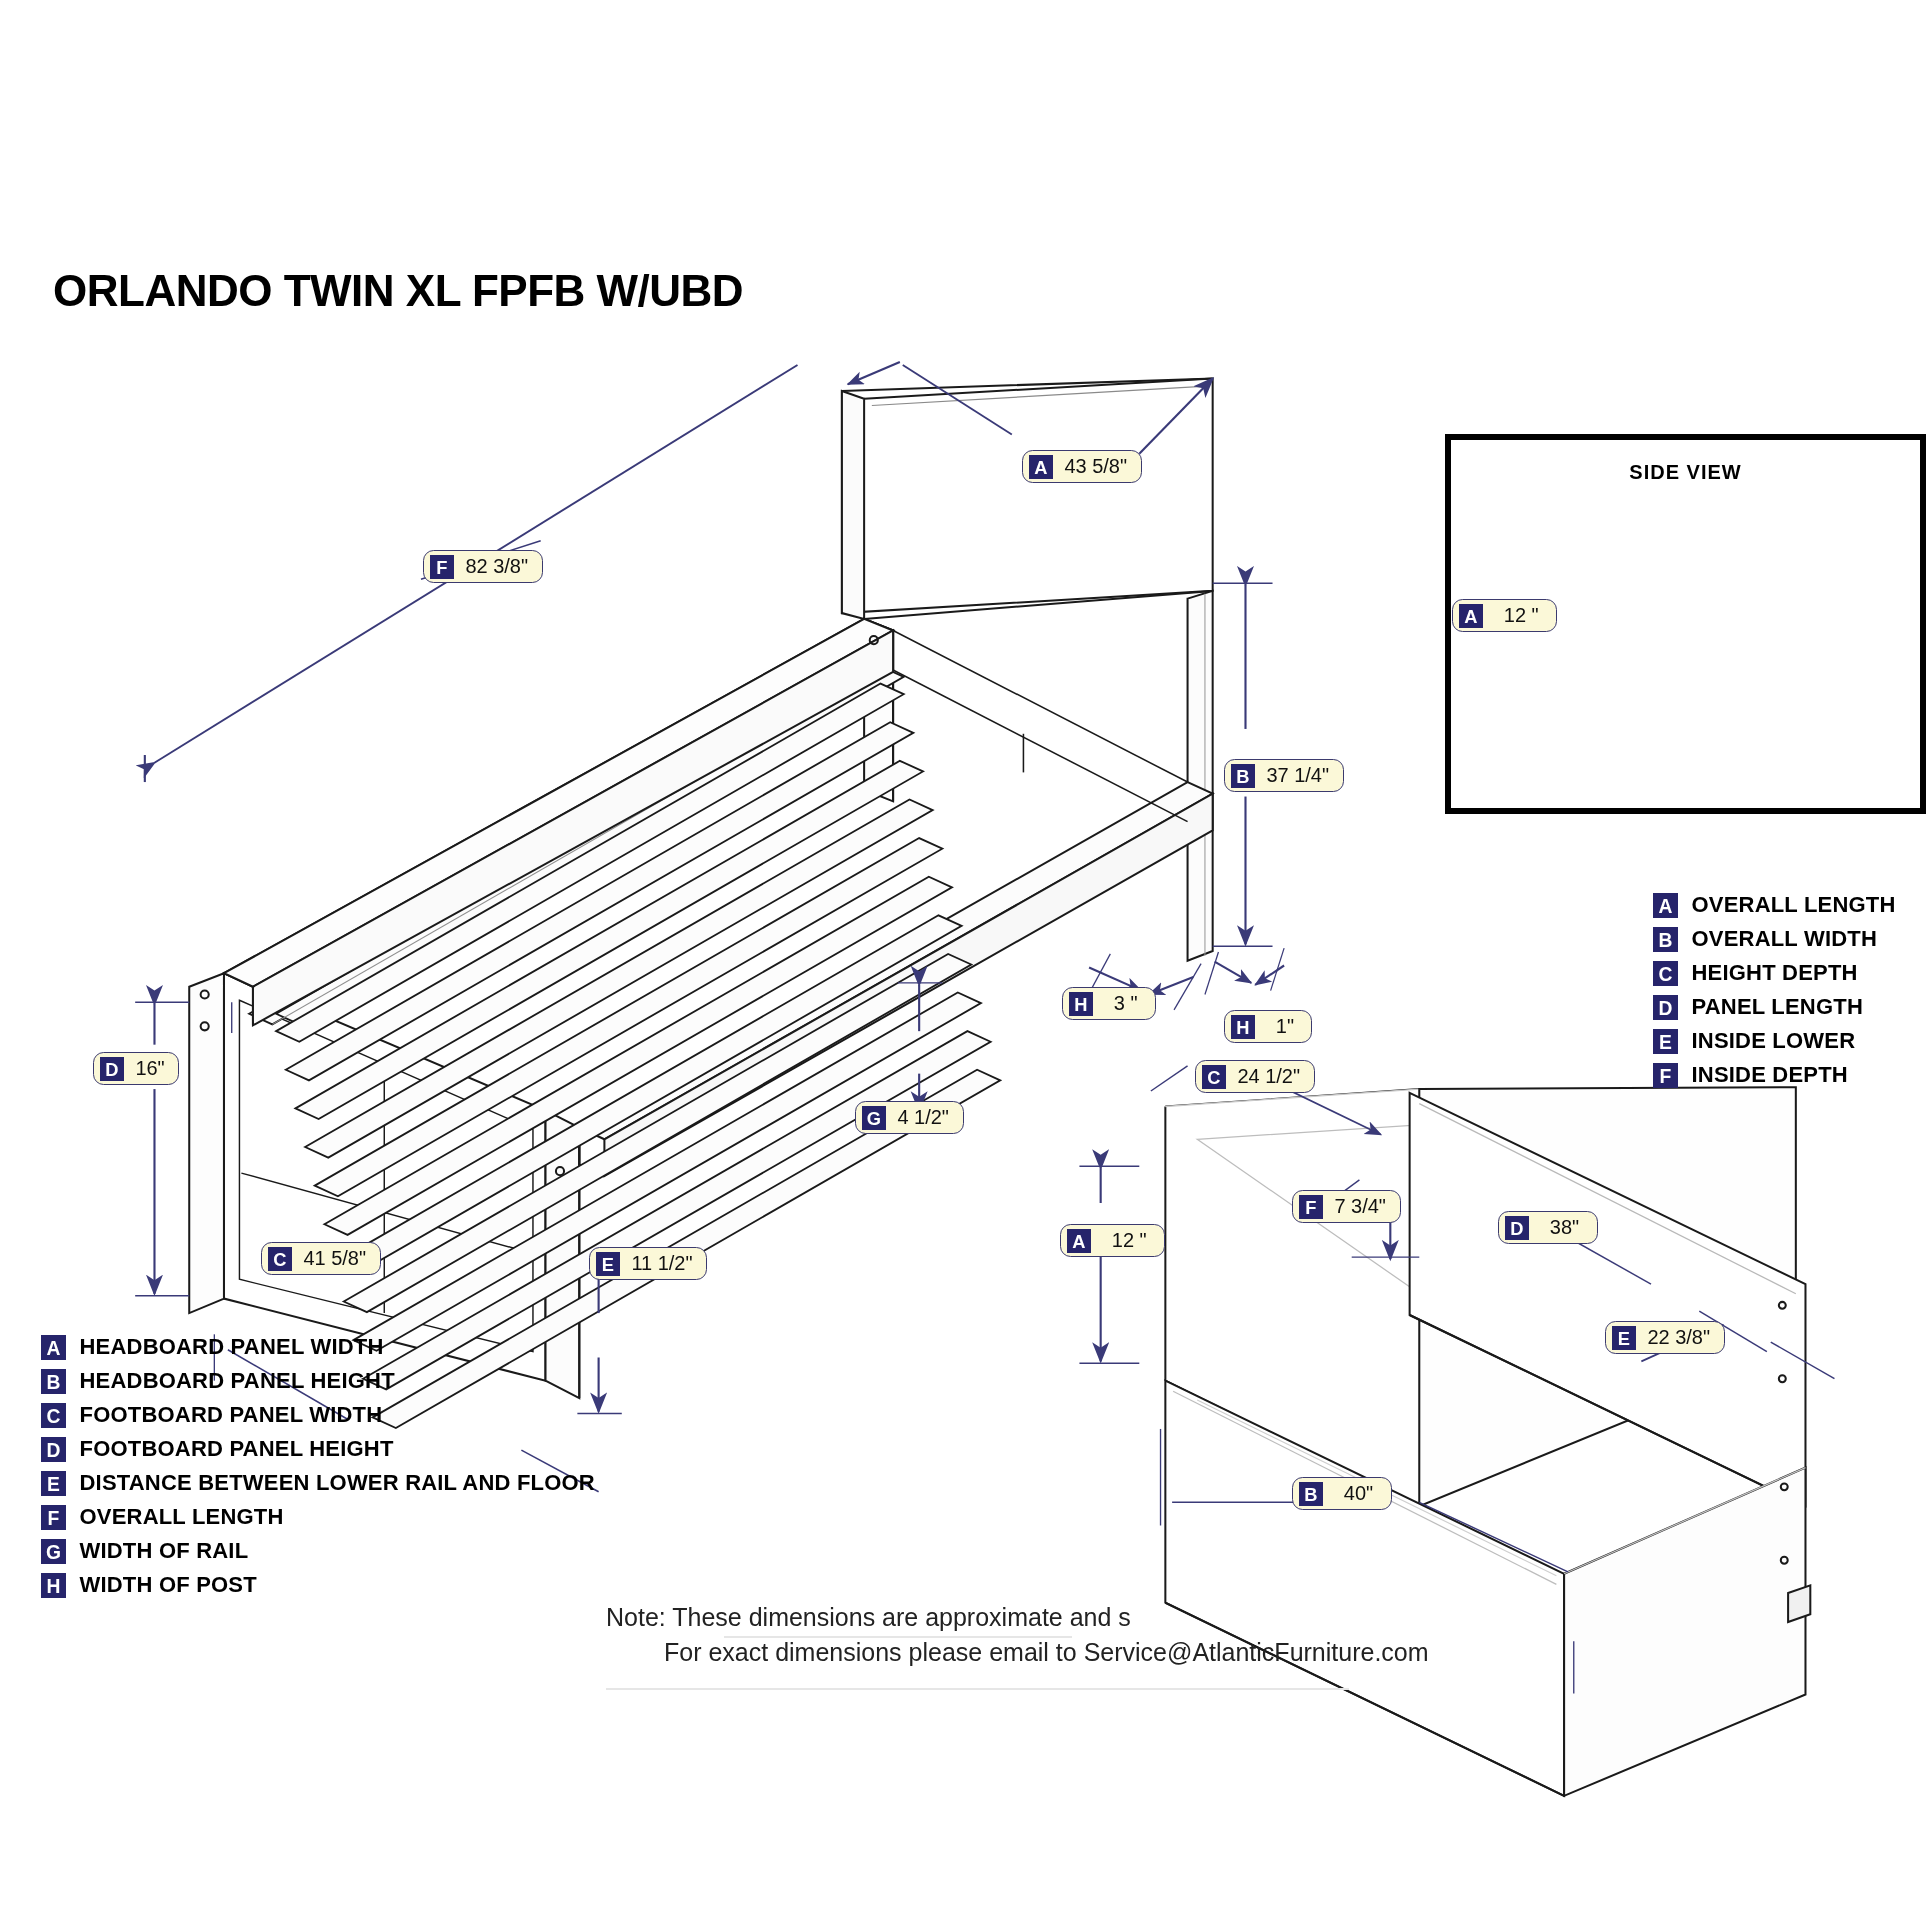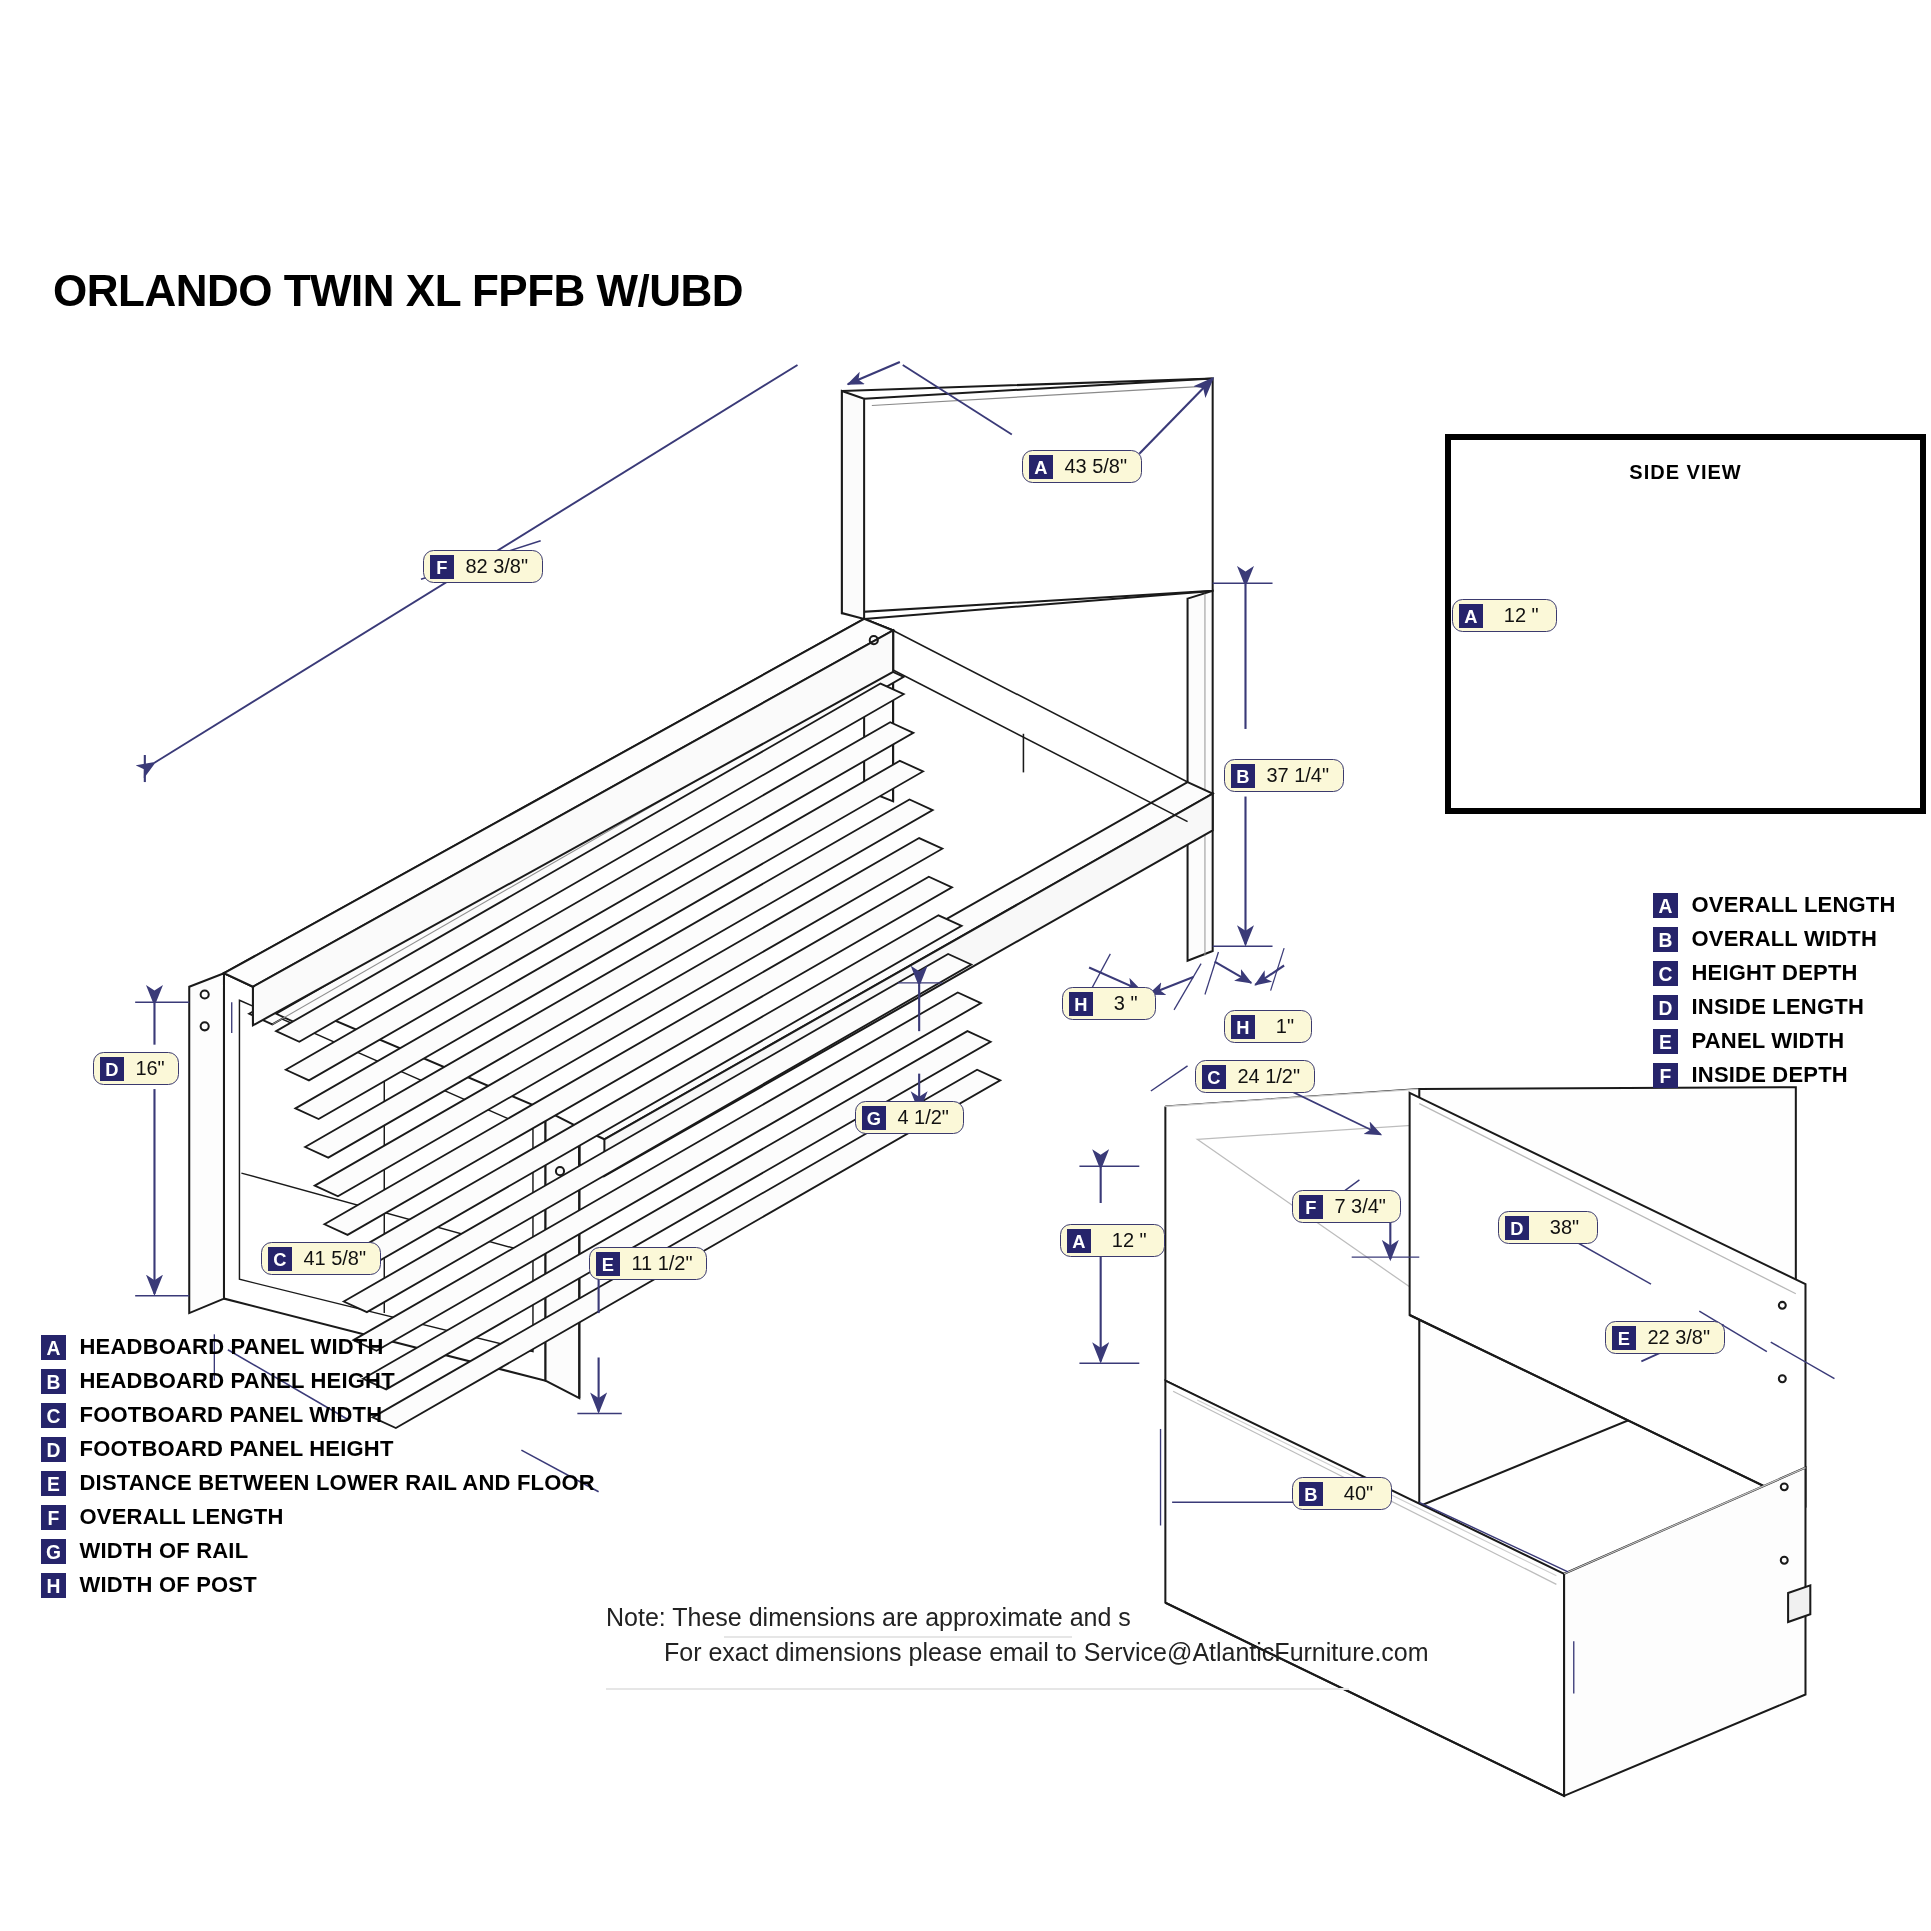--- a/index.html
+++ b/index.html
@@ -360,25 +360,25 @@
     <div class="legend-row">
       <span class="badge">B</span>
       <span class="legend-text">OVERALL WIDTH</span>
     </div>
     <div class="legend-row">
       <span class="badge">C</span>
       <span class="legend-text">HEIGHT DEPTH</span>
     </div>
     <div class="legend-row">
       <span class="badge">D</span>
-      <span class="legend-text">INSIDE LENGTH</span>
+      <span class="legend-text">PANEL LENGTH</span>
     </div>
     <div class="legend-row">
       <span class="badge">E</span>
-      <span class="legend-text">PANEL WIDTH</span>
+      <span class="legend-text">INSIDE LOWER</span>
     </div>
     <div class="legend-row">
       <span class="badge">F</span>
       <span class="legend-text">INSIDE DEPTH</span>
     </div>
   </div>
 
   <div class="legend" id="legend-left">
     <div class="legend-row">
       <span class="badge">A</span>

